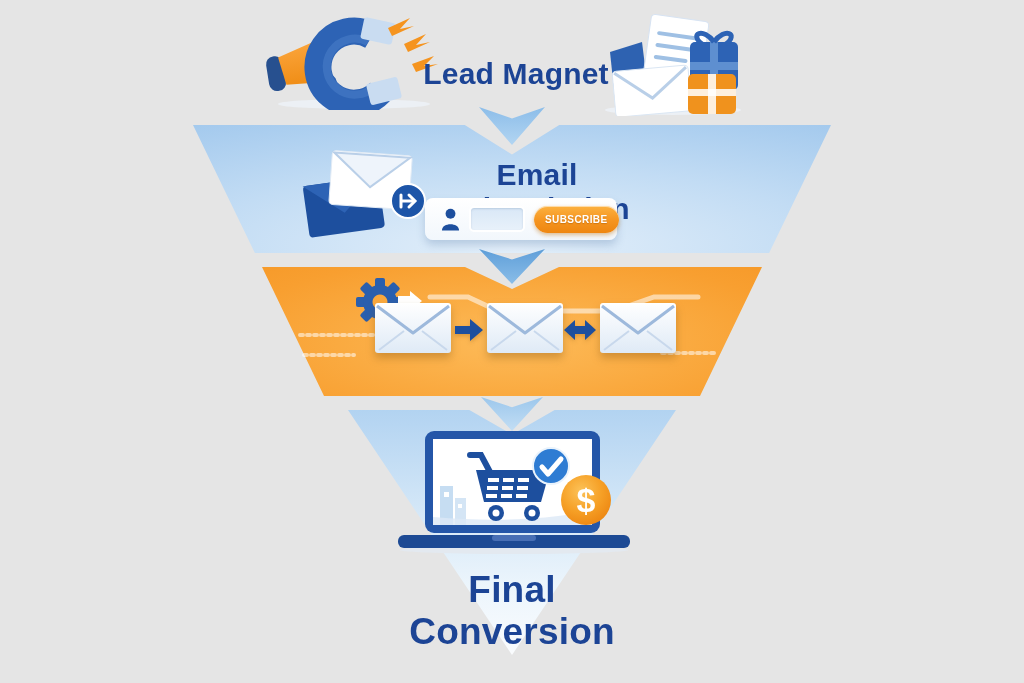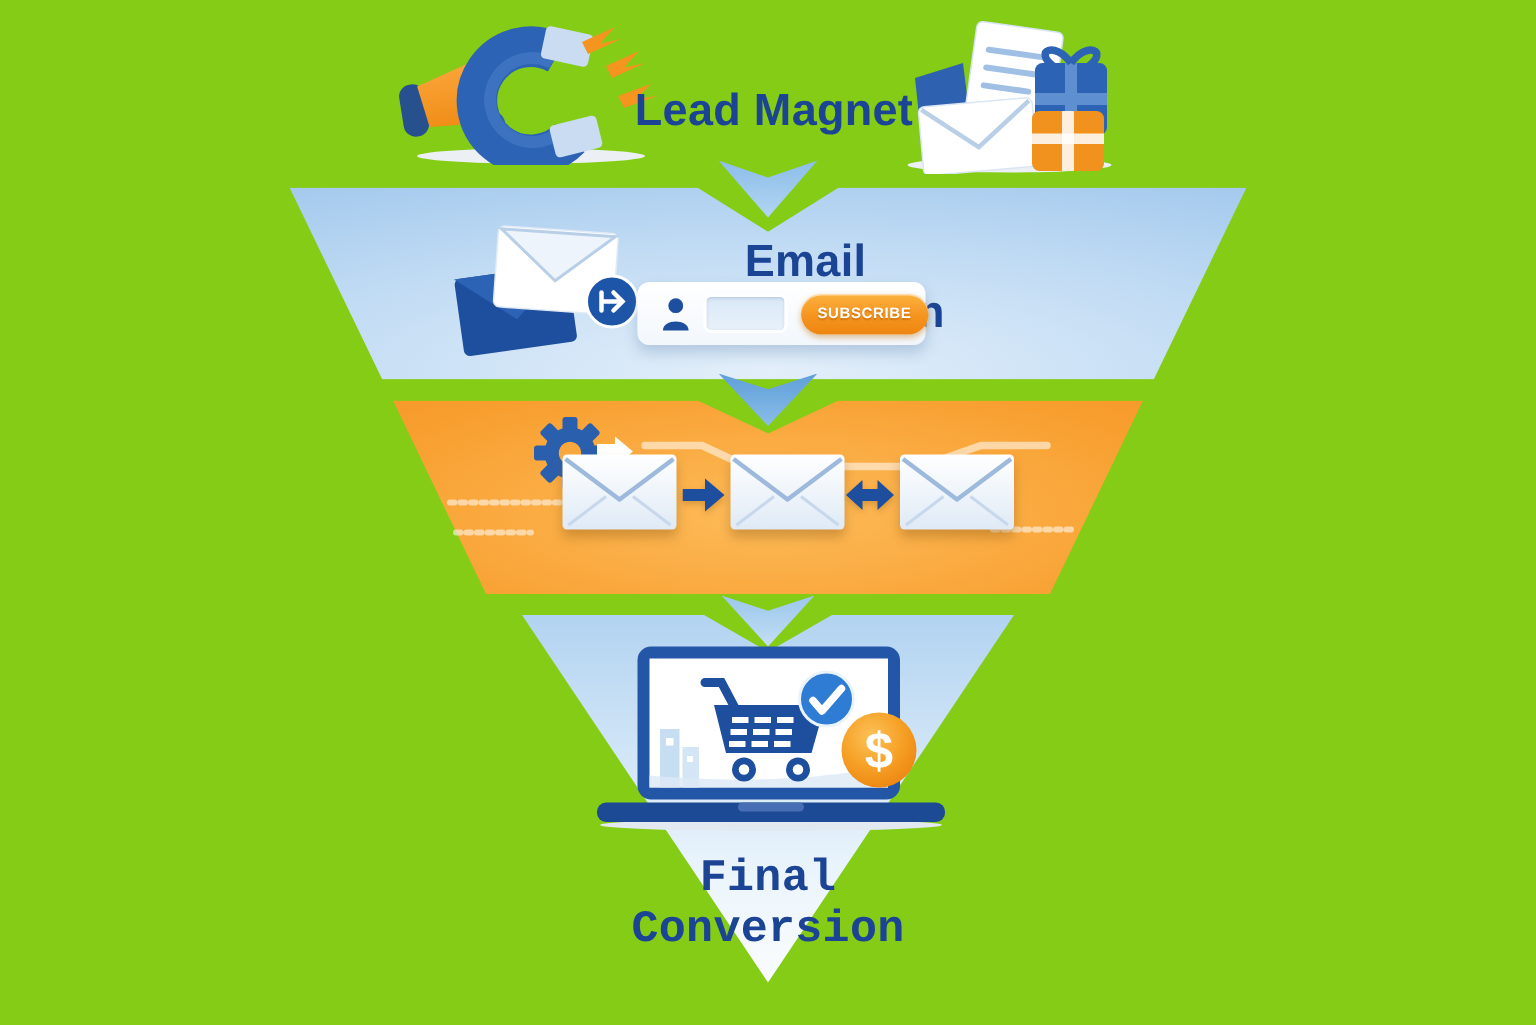--- a/index.html
+++ b/index.html
@@ -1,17 +1,17 @@
 <!DOCTYPE html>
 <html><head>
 <meta charset="utf-8">
 <style>
   html,body{margin:0;padding:0;background:#fff;}
   #stage{
-    position:relative;width:1024px;height:683px;background:#84cc16;overflow:hidden;
+    position:relative;width:1024px;height:683px;background:#e5e5e5;overflow:hidden;
     font-family:"Liberation Sans",sans-serif;
   }
   
   .tier{position:absolute;z-index:1;}
   #tier-subscription{
     left:193px;top:125px;width:638px;height:128px;
     background:radial-gradient(120% 150% at 50% 96%, #e3effa 0%, #c2dcf4 42%, #8fbde9 100%);
     clip-path:polygon(0% 0%,42.6% 0%,50% 23%,57.4% 0%,100% 0%,90.3% 100%,9.7% 100%);
   }
   #tier-sequence{
@@ -30,26 +30,26 @@
   #chev-2{left:479px;top:249px;width:66px;height:35px;background:linear-gradient(180deg,#5f9fd9,#8abde8);}
   #chev-3{left:481px;top:397px;width:62px;height:34px;background:linear-gradient(180deg,#9cc7ec,#c3def4);}
   
   .heading{
     position:absolute;z-index:3;text-align:center;font-weight:bold;color:#1c4495;
     letter-spacing:.2px;
   }
   #h-lead{left:396px;top:57px;width:240px;font-size:30px;}
   #h-subscription{left:407px;top:158px;width:260px;font-size:30px;}
   #h-sequence{left:362px;top:361px;width:300px;font-size:28px;}
-  #h-conversion{left:382px;top:569px;width:260px;font-size:30px;font-family:Liberation Mono, monospace;}
+  #h-conversion{left:382px;top:569px;width:260px;font-size:37px;}
   
   .icon-holder{position:absolute;z-index:3;}
   
   #subscribe-card{
-    position:absolute;z-index:3;left:425px;top:188px;width:192px;height:42px;
+    position:absolute;z-index:3;left:425px;top:198px;width:192px;height:42px;
     background:linear-gradient(180deg,#ffffff,#f2f7fc);border-radius:8px;
     box-shadow:0 5px 9px rgba(80,115,160,.28);
     display:flex;align-items:center;gap:9px;padding-left:16px;box-sizing:border-box;
   }
   #subscribe-input{
     width:56px;height:26px;border:2px solid #ffffff;border-radius:5px;
     background:#dcEAf8;background:linear-gradient(180deg,#d9e8f7,#e8f1fa);
     box-shadow:inset 0 1px 2px rgba(90,120,160,.25);outline:none;padding:0 4px;box-sizing:border-box;
     font-size:11px;color:#1d4f9e;
   }

